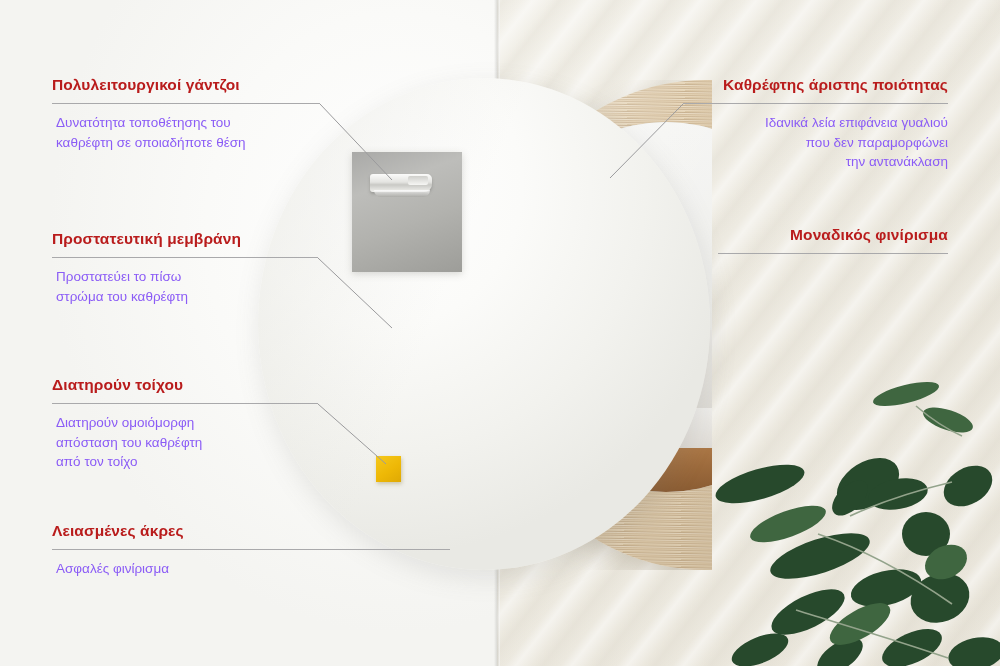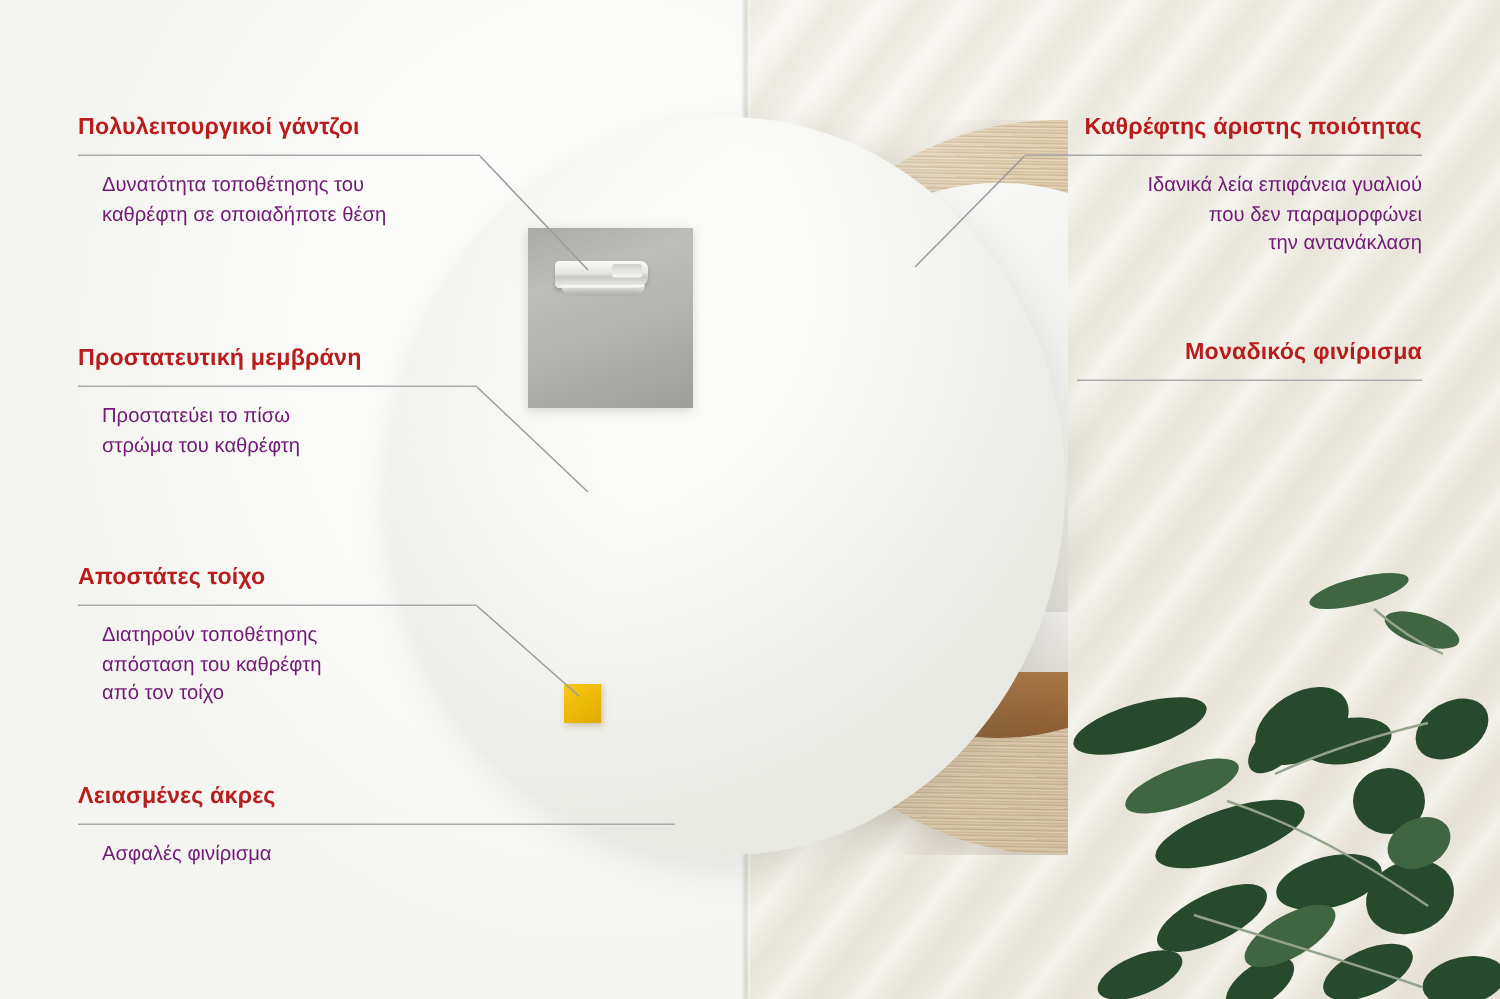--- a/index.html
+++ b/index.html
@@ -236,24 +236,24 @@
   .callout { position: absolute; }
   .callout h3 {
     margin: 0 0 9px 0;
     font-size: 15.5px;
     font-weight: bold;
     color: #b91c1c;
     letter-spacing: .1px;
     white-space: nowrap;
   }
   .callout p {
-    margin: 9px 0 0 16px;
+    margin: 9px 0 0 4px;
     font-size: 13.5px;
     line-height: 1.45;
-    color: #701a75;
+    color: #8b5cf6;
     white-space: pre-line;
   }
   .rule { height: 1px; background: #a9a9ab; width: 100%; }
   .callout.left { text-align: left; }
   .callout.right { text-align: right; }
 
   svg.leader { position: absolute; left: 0; top: 0; width: 1000px; height: 666px; pointer-events: none; }
 </style>
 </head>
 <body>
@@ -350,23 +350,23 @@
   </div>
 
   <div class="callout left" style="left:52px; top:230px; width:266px;">
     <h3>Προστατευτική μεμβράνη</h3>
     <div class="rule"></div>
     <p>Προστατεύει το πίσω
 στρώμα του καθρέφτη</p>
   </div>
 
   <div class="callout left" style="left:52px; top:376px; width:266px;">
-    <h3>Αποστάτες τοίχο</h3>
-    <div class="rule"></div>
-    <p>Διατηρούν τοποθέτησης
+    <h3>Διατηρούν τοίχου</h3>
+    <div class="rule"></div>
+    <p>Διατηρούν ομοιόμορφη
 απόσταση του καθρέφτη
 από τον τοίχο</p>
   </div>
 
   <div class="callout right" style="left:683px; top:76px; width:265px;">
     <h3>Καθρέφτης άριστης ποιότητας</h3>
     <div class="rule"></div>
     <p>Ιδανικά λεία επιφάνεια γυαλιού
 που δεν παραμορφώνει
 την αντανάκλαση</p>

